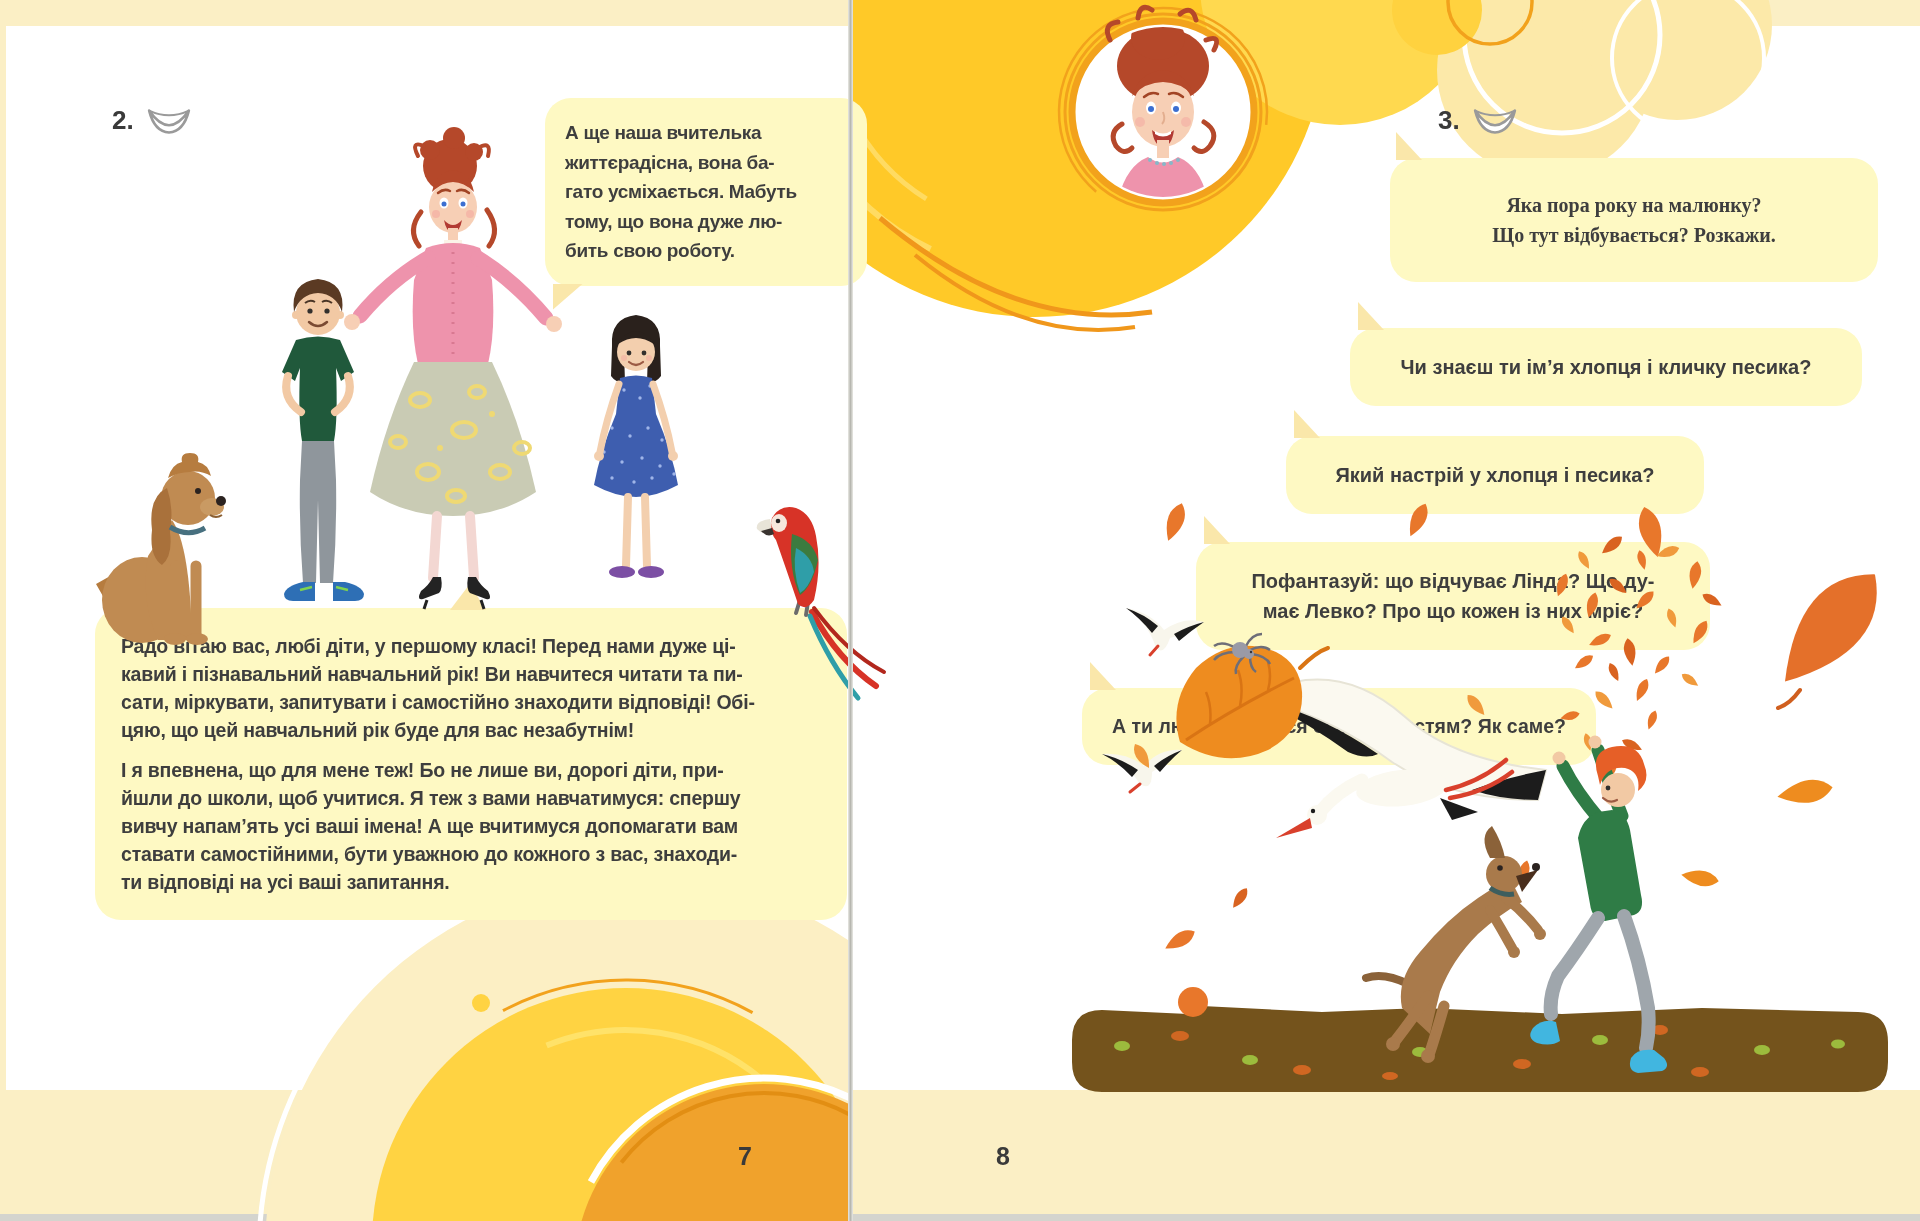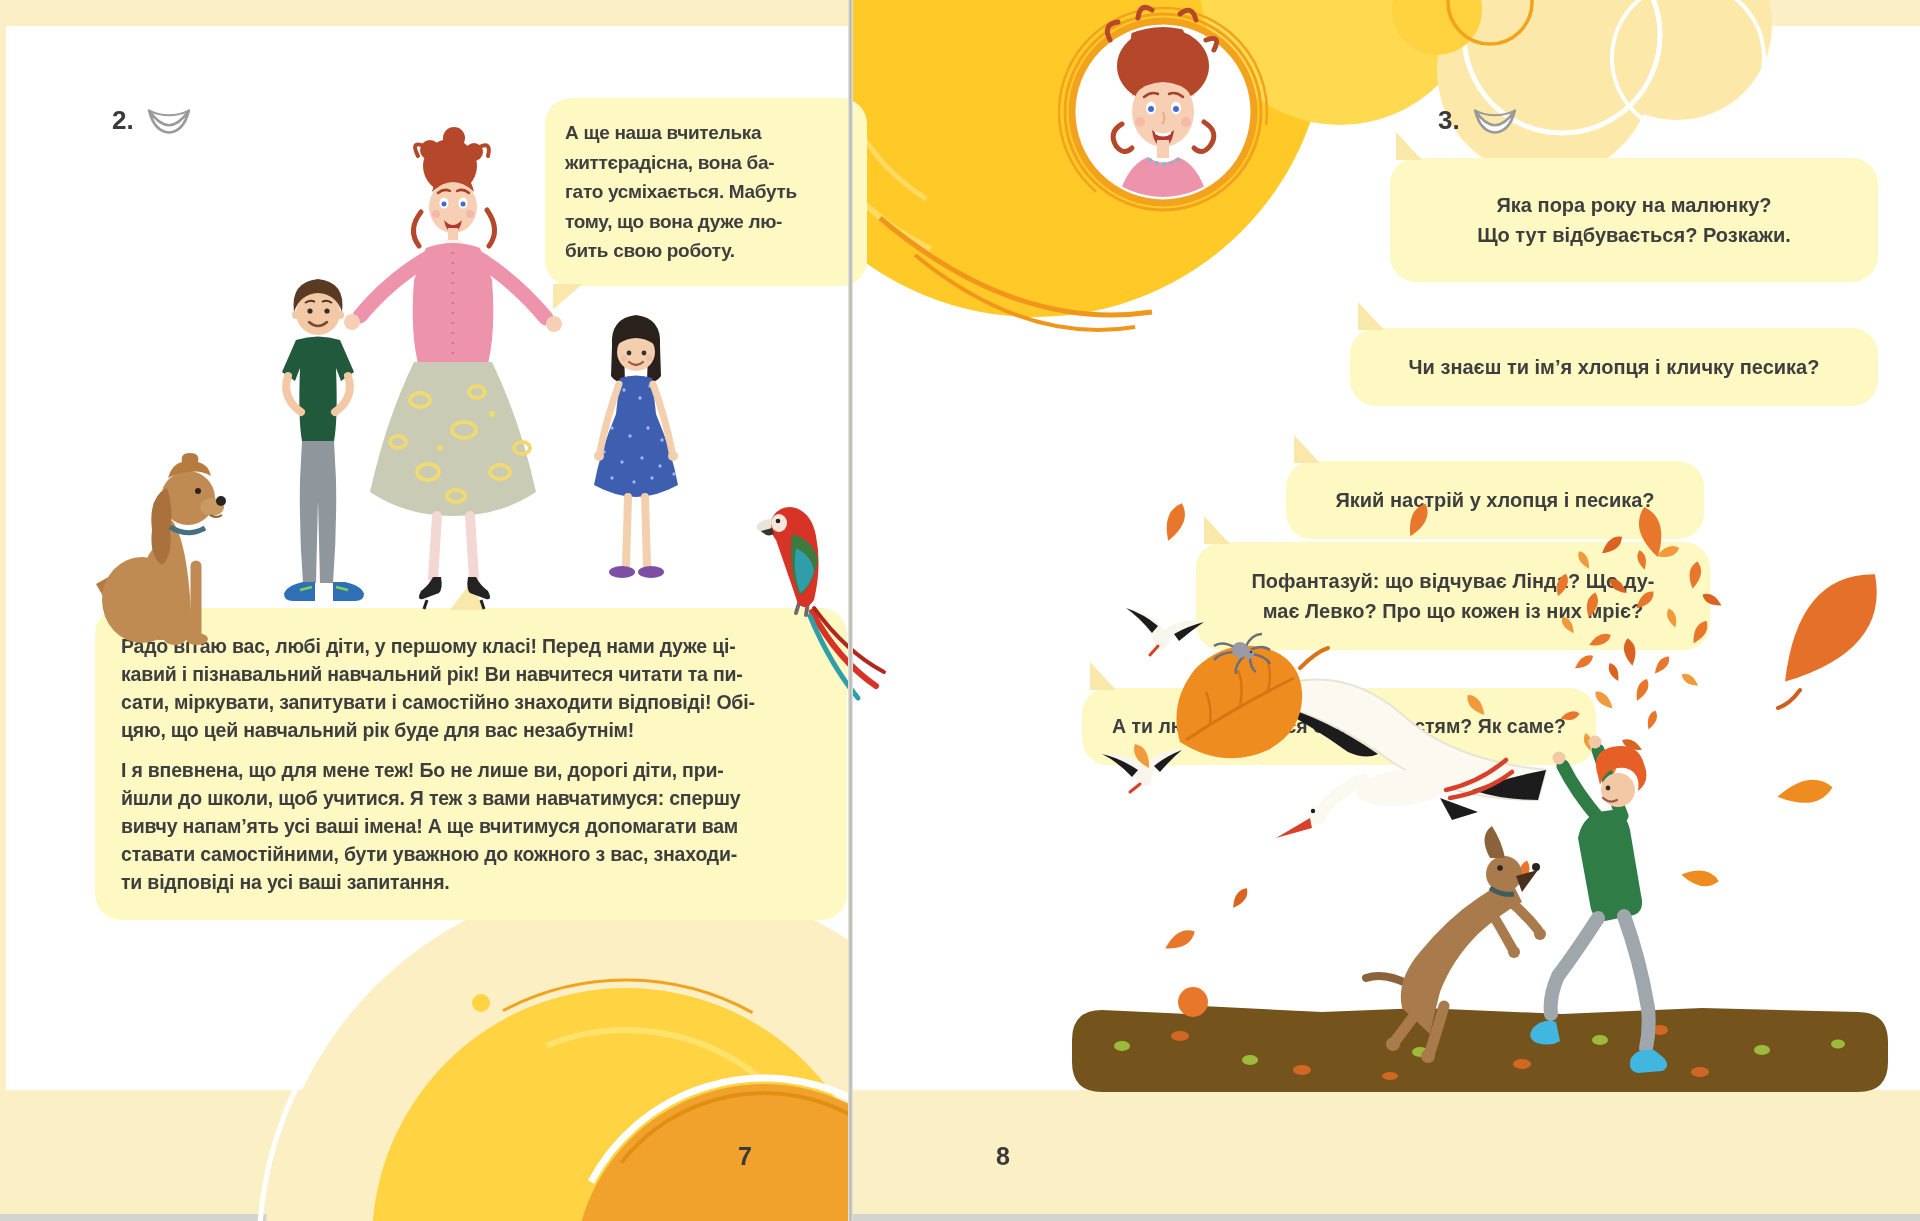--- a/index.html
+++ b/index.html
@@ -146,32 +146,32 @@
   <div class="pagenum" style="left:738px;top:1142px">7</div>
 
   <div class="ex-label" style="left:1438px;top:104px">
     <span>3.</span>
     <svg width="46" height="32" viewBox="0 0 44 30">
       <path d="M3,6 Q22,34 41,6 Q36,26 22,27 Q8,26 3,6 Z" fill="#FFFFFF" stroke="#9A9A9A" stroke-width="2.5" stroke-linejoin="round"></path>
       <path d="M3,6 Q22,15 41,6" fill="none" stroke="#9A9A9A" stroke-width="2"></path>
     </svg>
   </div>
 
-  <div class="bubble center" style="left:1390px;top:158px;width:428px;padding:32px 30px;font-size:20px;line-height:30px;">
+  <div class="bubble center" style="left:1390px;top:158px;width:428px;padding:32px 30px;font-size:20px;line-height:30px;font-family:Liberation Serif, serif;">
     <span class="btxt">Яка пора року на малюнку?
 Що тут відбувається? Розкажи.</span>
     <i class="tail" style="top:-26px;left:6px;width:26px;height:28px;clip-path:polygon(0 0,100% 100%,0 100%);"></i>
   </div>
 
-  <div class="bubble center" style="left:1350px;top:328px;width:472px;padding:24px 28px;font-size:20px;line-height:30px;">
+  <div class="bubble center" style="left:1350px;top:328px;width:472px;padding:24px 20px;font-size:20px;line-height:30px;">
     <span class="btxt">Чи знаєш ти ім’я хлопця і кличку песика?</span>
     <i class="tail" style="top:-26px;left:8px;width:26px;height:28px;clip-path:polygon(0 0,100% 100%,0 100%);"></i>
   </div>
 
-  <div class="bubble center" style="left:1286px;top:436px;width:382px;padding:24px 18px;font-size:20px;line-height:30px;margin-top:25px;">
+  <div class="bubble center" style="left:1286px;top:436px;width:382px;padding:24px 18px;font-size:20px;line-height:30px;">
     <span class="btxt">Який настрій у хлопця і песика?</span>
     <i class="tail" style="top:-26px;left:8px;width:26px;height:28px;clip-path:polygon(0 0,100% 100%,0 100%);"></i>
   </div>
 
   <div class="bubble center" style="left:1196px;top:542px;width:474px;padding:24px 20px;font-size:20px;line-height:30px;">
     <span class="btxt">Пофантазуй: що відчуває Лінда? Що ду-
 має Левко? Про що кожен із них мріє?</span>
     <i class="tail" style="top:-26px;left:8px;width:26px;height:28px;clip-path:polygon(0 0,100% 100%,0 100%);"></i>
   </div>
 

